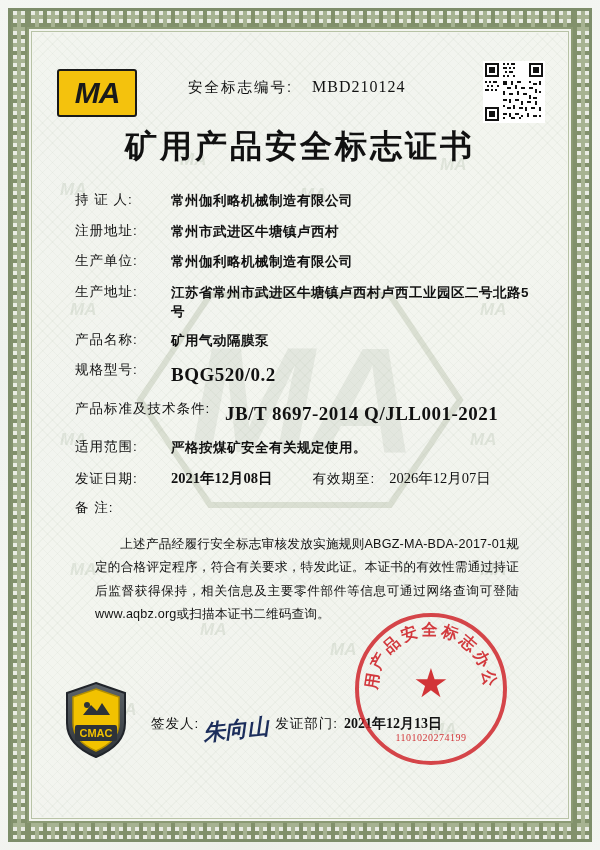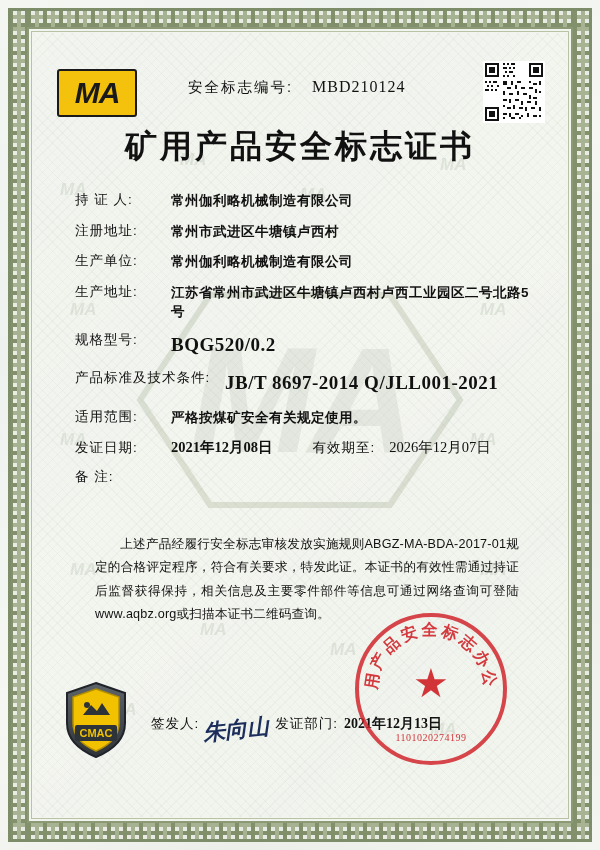--- a/index.html
+++ b/index.html
@@ -450,20 +450,24 @@
       <div class="row">
         <div class="k">生产单位:</div>
         <div class="v">常州伽利略机械制造有限公司</div>
       </div>
 
       <div class="row tall">
         <div class="k">生产地址:</div>
         <div class="v">江苏省常州市武进区牛塘镇卢西村卢西工业园区二号北路5号</div>
       </div>
 
+      <div class="row">
+        <div class="k">产品名称:</div>
+        <div class="v">矿用气动隔膜泵</div>
+      </div>
 
       <div class="row">
         <div class="k">规格型号:</div>
         <div class="v mono">BQG520/0.2</div>
       </div>
 
       <div class="row row-std">
         <div class="k" style="width:150px;flex:0 0 150px;">产品标准及技术条件:</div>
         <div class="v mono">JB/T 8697-2014   Q/JLL001-2021</div>
       </div>

